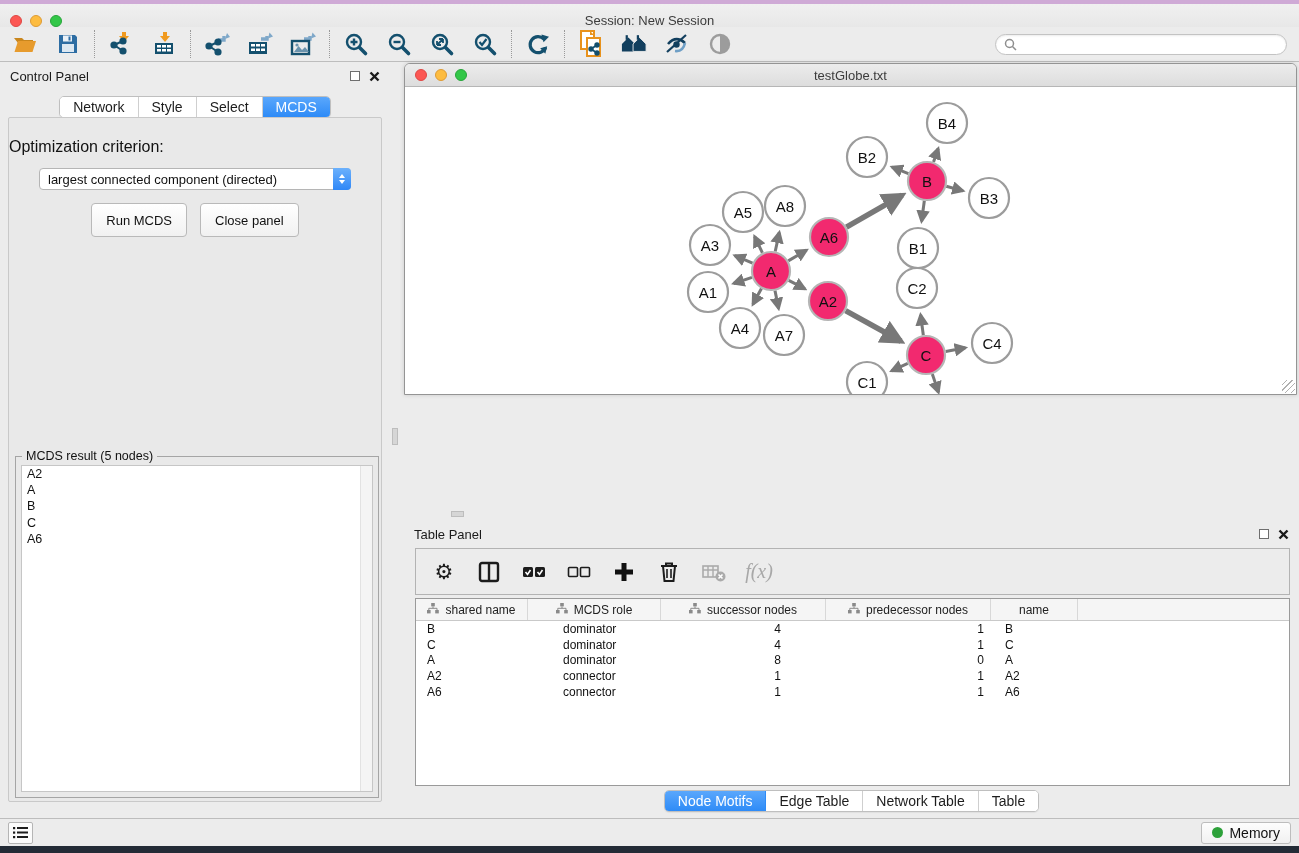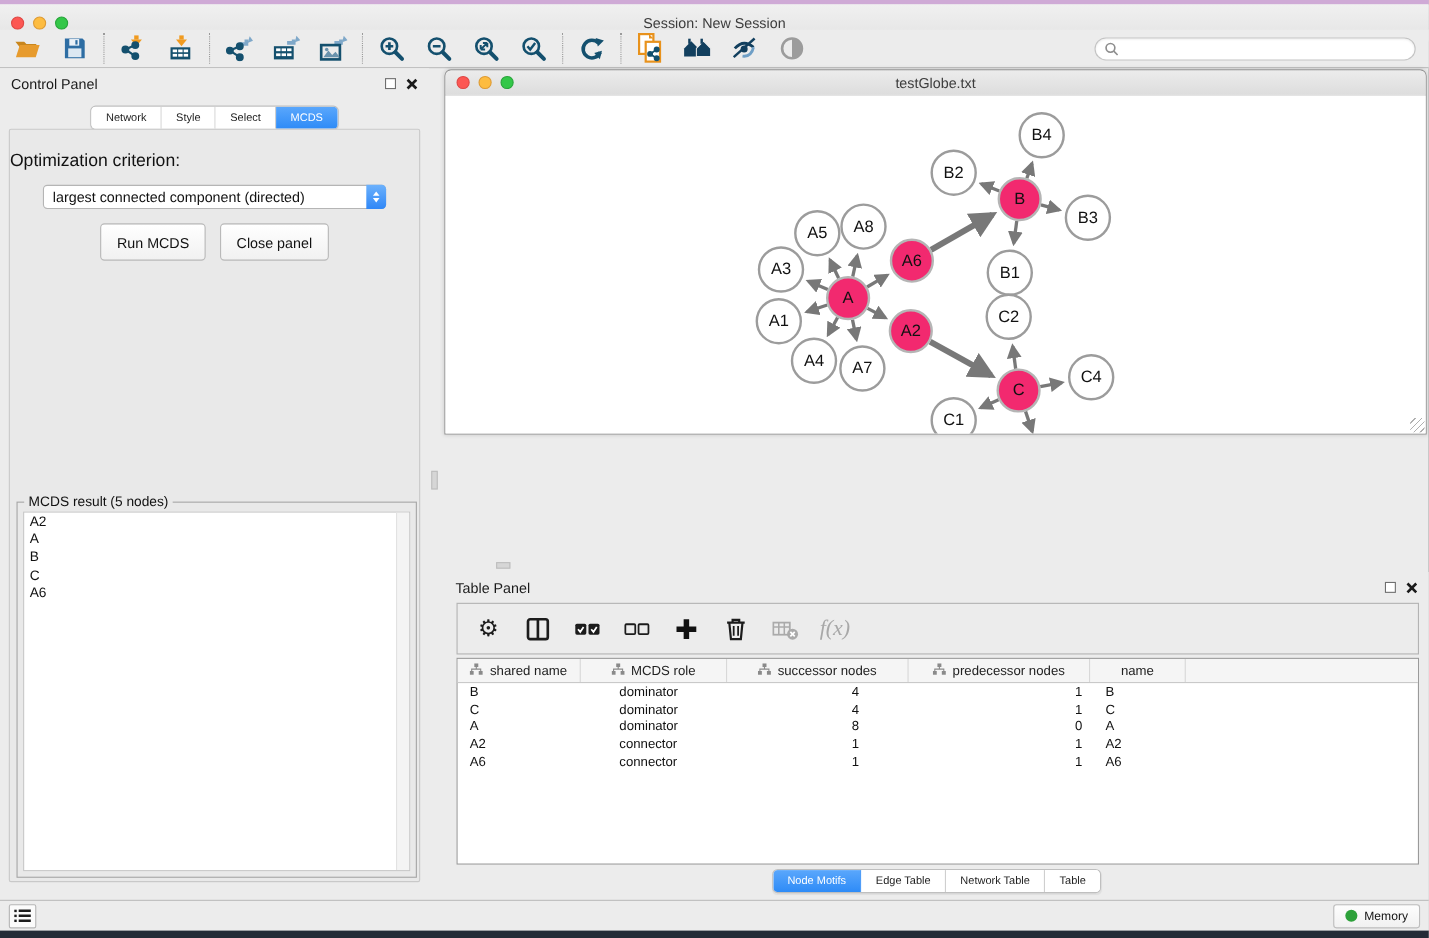--- a/index.html
+++ b/index.html
@@ -35,21 +35,21 @@
   .control-panel { position:absolute; left:0; top:62px; width:390px; height:756px; background:#ececec; }
   .panel-header { height:28px; display:flex; align-items:center; padding:0 10px; }
   .panel-title { font-size:13px; color:#1a1a1a; }
   .panel-icons { margin-left:auto; display:flex; gap:9px; align-items:center; }
   .float-icon { width:10px; height:10px; border:1.5px solid #6e6e6e; background:#fff; }
   .close-icon svg { display:block; }
 
   .cp-tabs-row { display:flex; justify-content:center; margin-top:6px; }
   .seg { display:inline-flex; border:1px solid #bfbfbf; border-radius:5px; overflow:hidden; background:#fff; height:22px;
     box-shadow:0 1px 1px rgba(0,0,0,.06); }
-  .seg .s { padding:0 13px; font-size:10px; color:#1d1d1d; border-right:1px solid #cfcfcf;
+  .seg .s { padding:0 13px; font-size:14px; color:#1d1d1d; border-right:1px solid #cfcfcf;
     display:flex; align-items:center; background:#fff; }
   .seg .s:last-child { border-right:none; }
   .seg .s.active { background:linear-gradient(#5aa7fc,#2e8bf7); color:#fff; border-right-color:#2e8bf7; }
 
   .cp-content { position:absolute; left:8px; right:8px; top:55px; bottom:16px;
     background:#e9e9e9; border:1px solid #c9c9c9; border-radius:2px; }
   .opt-label { font-size:16px; color:#111; margin-top:20px; }
   .select-wrap { position:relative; margin:12px auto 0; width:312px; height:22px; background:#fff;
     border:1px solid #b5b5b5; border-radius:4px; display:flex; align-items:center; }
   .select-value { font-size:13px; color:#111; padding-left:8px; flex:1; white-space:nowrap; overflow:hidden; }
@@ -98,21 +98,21 @@
   .td.c4 { padding-left:14px; }
 
   .tp-tabs-row { position:absolute; left:0; right:0; bottom:6px; display:flex; justify-content:center; }
 
   
   .statusbar { position:absolute; left:0; bottom:7px; right:0; height:28px; background:#ececec; border-top:1px solid #bdbdbd;
     display:flex; align-items:center; padding:0 8px; }
   .status-left-btn { width:25px; height:22px; border:1px solid #b5b5b5; background:#fbfbfb; border-radius:2px;
     display:flex; align-items:center; justify-content:center; }
   .memory-btn { margin-left:auto; height:22px; border:1px solid #bdbdbd; background:linear-gradient(#fdfdfd,#f1f1f1);
-    border-radius:3px; display:flex; align-items:center; gap:6px; padding:0 10px; font-size:11px; color:#111; }
+    border-radius:3px; display:flex; align-items:center; gap:6px; padding:0 10px; font-size:14px; color:#111; }
   .mem-dot { width:11px; height:11px; border-radius:50%; }
 </style>
 </head>
 <body>
 
 <div class="screen">
   <div class="strip-top"></div>
 
   <div class="titlebar">
     <div class="win-title">Session: New Session</div>

